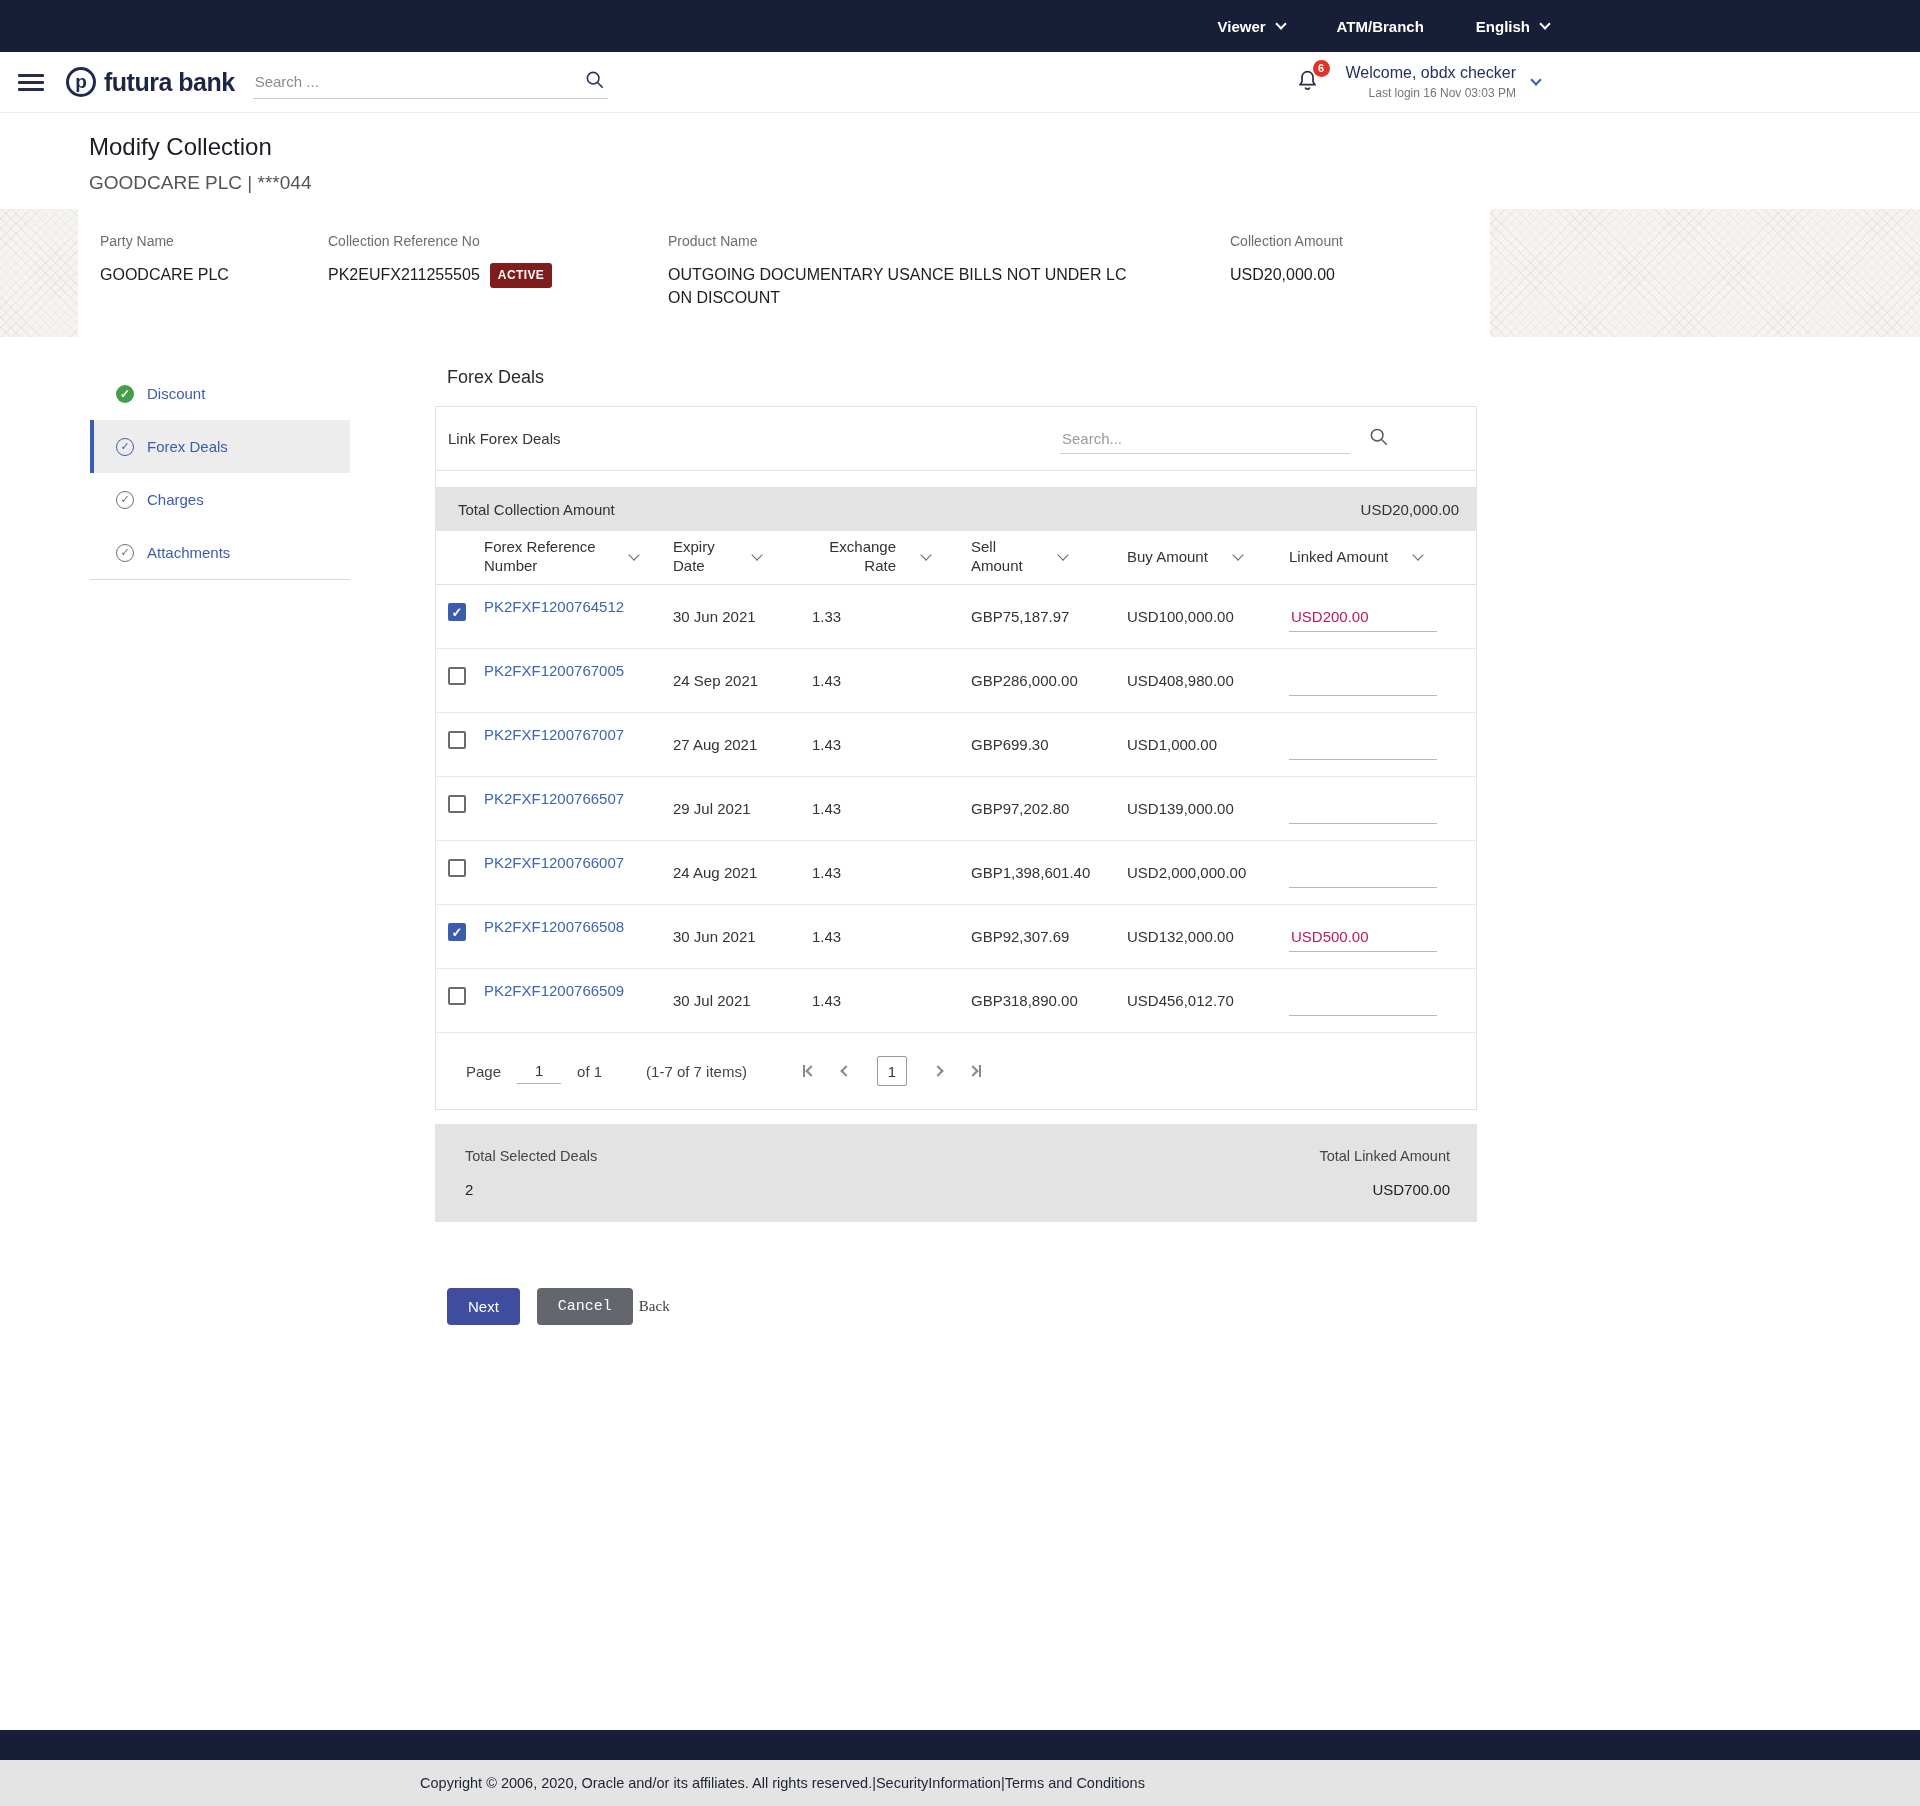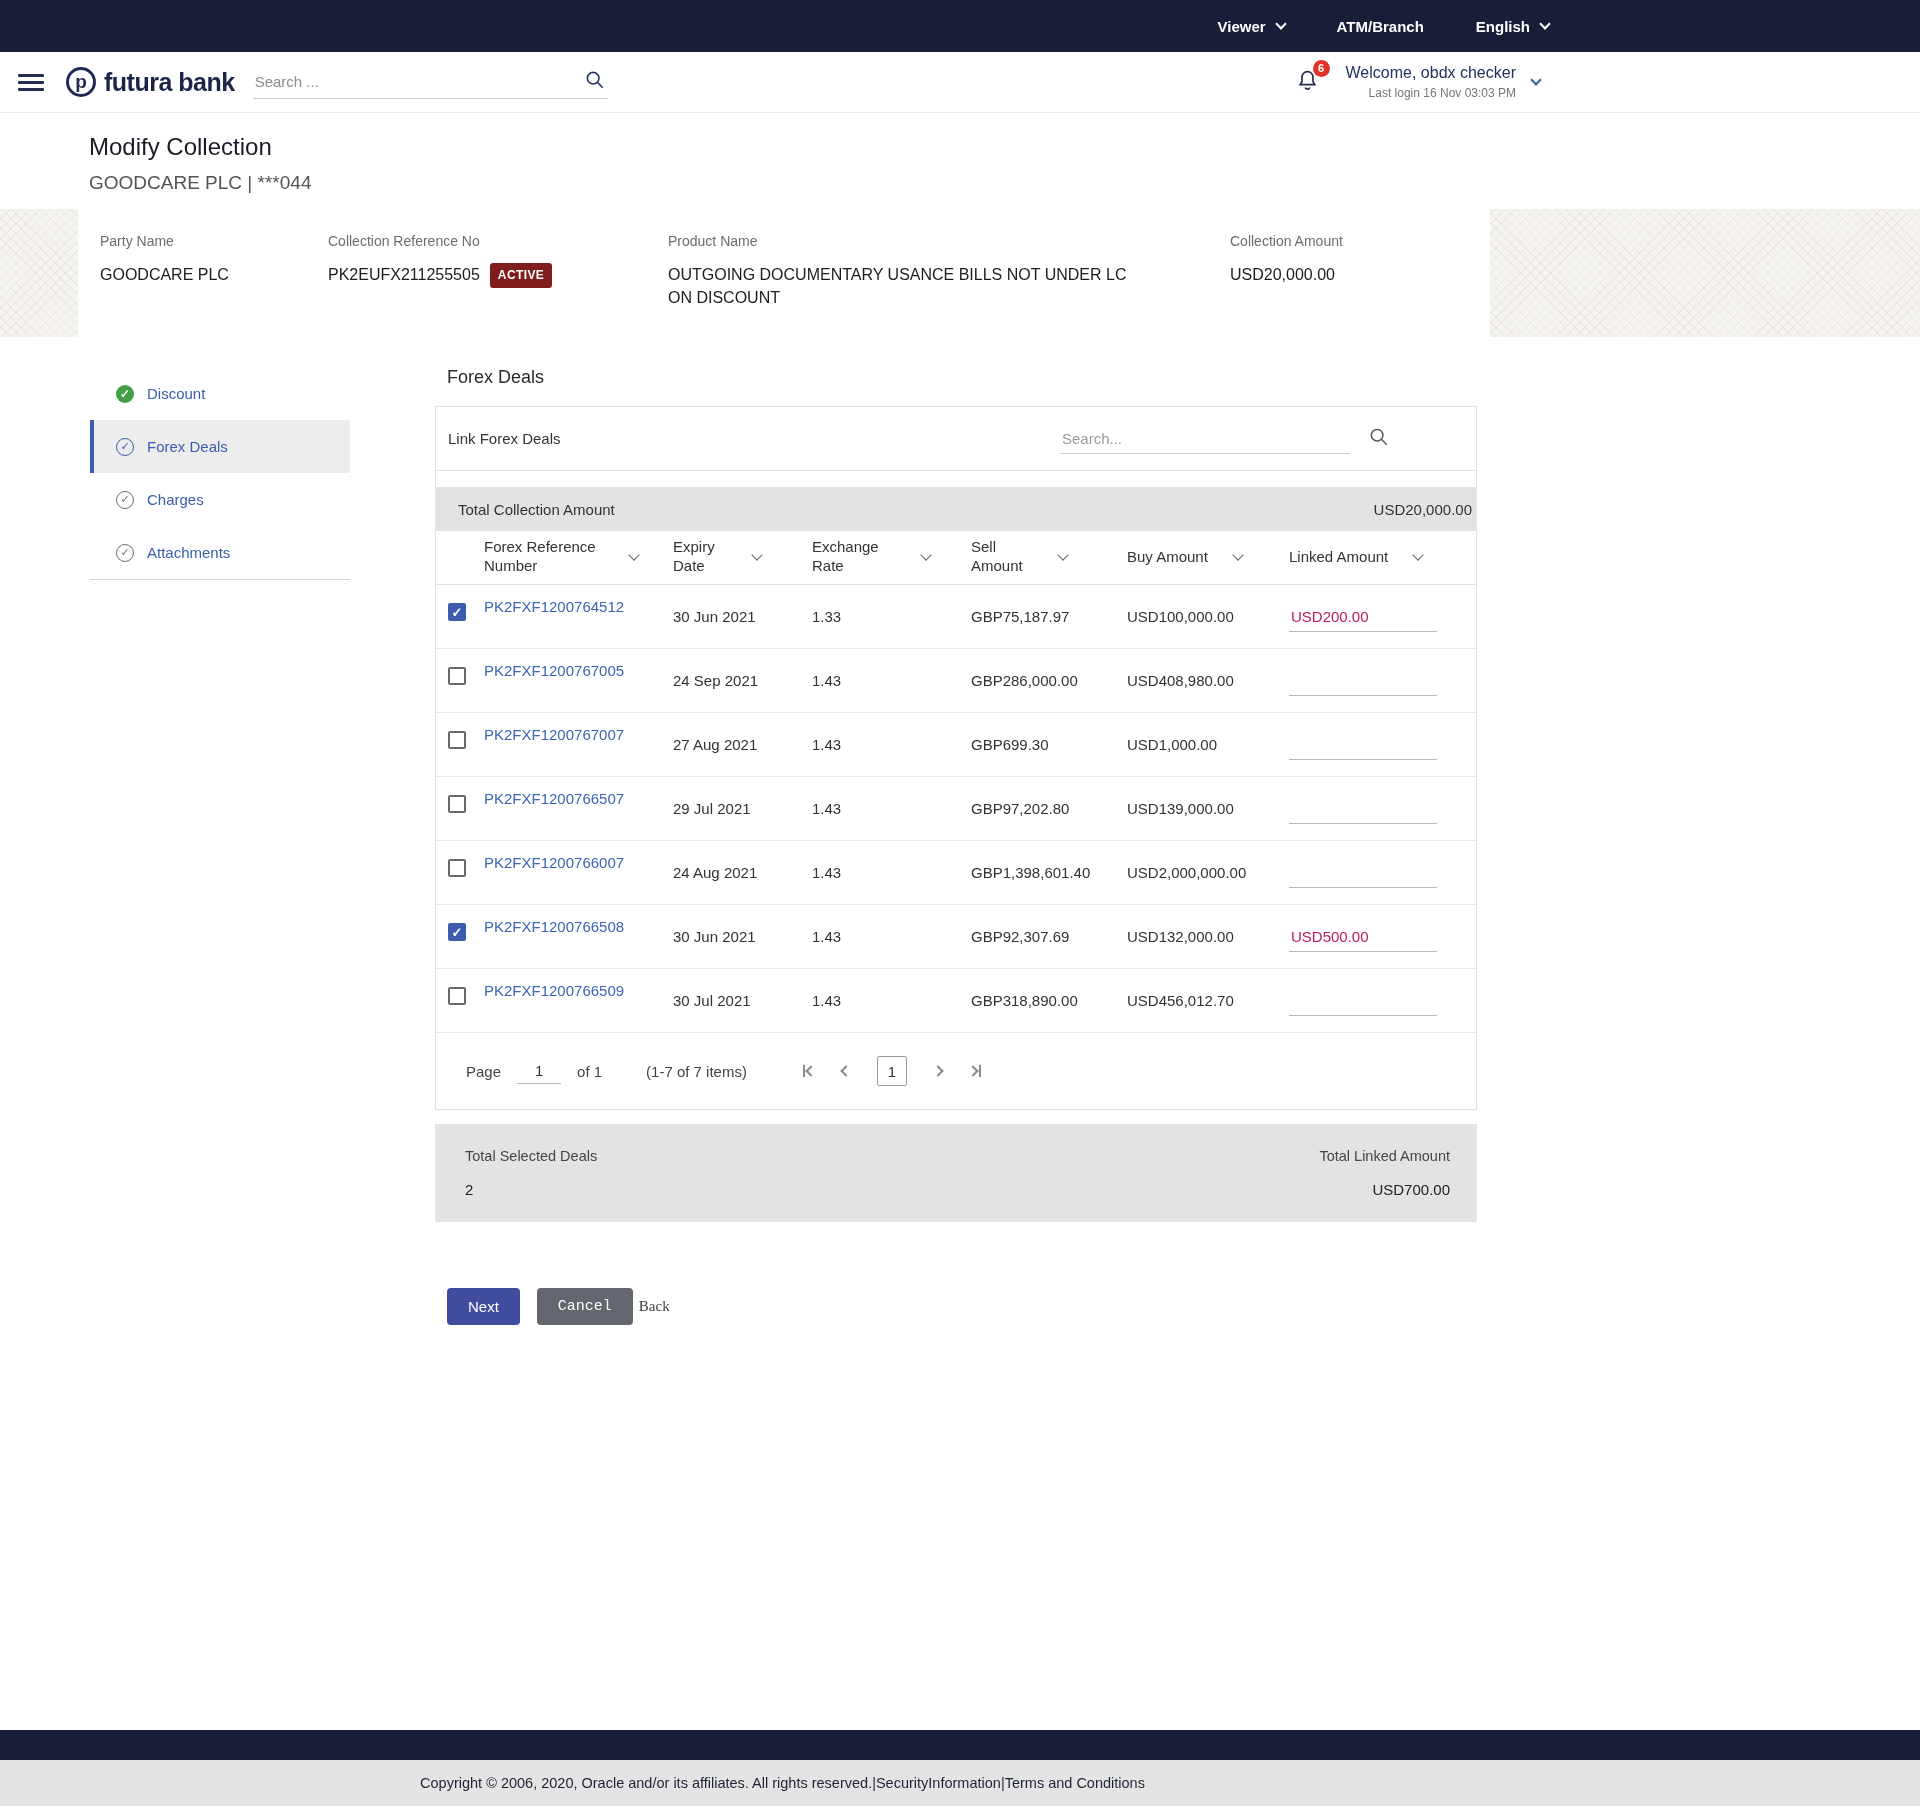--- a/index.html
+++ b/index.html
@@ -77,28 +77,28 @@
 
   .panel { border:1px solid #e2e2e2; background:#fff; }
   .link-row { display:flex; align-items:center; height:64px; padding:0 86px 0 12px; border-bottom:1px solid #e2e2e2; }
   .link-label { font-size:15px; color:#333; }
   .panel-search { margin-left:auto; display:flex; align-items:center; }
   .panel-search input { width:290px; border:none; border-bottom:1px solid #cfcfcf; outline:none; font-size:15px; padding:6px 2px; color:#333; font-family:inherit; }
   .panel-search input::placeholder { color:#9a9a9a; }
   .panel-search .mag { margin-left:18px; color:#555; cursor:pointer; }
 
   .panel-gap { height:16px; background:#fff; }
-  .total-bar { height:44px; background:#e3e3e3; display:flex; align-items:center; padding:0 4px 0 22px; font-size:15px; color:#333;gap:21px; }
+  .total-bar { height:44px; background:#e3e3e3; display:flex; align-items:center; padding:0 17px 0 22px; font-size:15px; color:#333;gap:21px; }
   .total-bar .val { margin-left:auto; }
 
   .thead, .trow { display:grid; grid-template-columns:36px 189px 139px 159px 156px 162px minmax(0,1fr); padding:0 14px 0 12px; align-items:center; }
   .thead { min-height:54px; border-bottom:1px solid #e2e2e2; font-size:15px; color:#333; padding-top:6px; padding-bottom:8px; }
   .th { display:flex; align-items:center; cursor:pointer; }
   .th .lbl { line-height:1.25; }
-  .th1 .lbl { max-width:120px; } .th2 .lbl { max-width:54px; } .th3 .lbl { max-width:84px; } .th4 .lbl { max-width:62px; }
+  .th1 .lbl { max-width:120px; } .th2 .lbl { max-width:54px; } .th3 .lbl { max-width:84px;text-align:right; } .th4 .lbl { max-width:62px; }
   .chev-s { display:inline-block; width:8px; height:8px; border-right:1.6px solid #666; border-bottom:1.6px solid #666; transform:rotate(45deg); margin-left:26px; margin-top:-3px; flex:none; }
 
   .trow { min-height:64px; border-bottom:1px solid #e8e8e8; font-size:15px; color:#333; }
   .c-check { align-self:start; padding-top:18px; }
   .c-ref { align-self:start; padding-top:13px; }
   .cb { width:18px; height:18px; border:2px solid #6b6b6b; border-radius:2px; background:#fff; cursor:pointer; display:flex; align-items:center; justify-content:center; }
   .cb.checked { background:#3c5cb0; border-color:#3c5cb0; }
   .cb.checked::after { content:"\2713"; color:#fff; font-size:13px; font-weight:700; }
   .ref-link { color:#3e64b5; text-decoration:none; cursor:pointer; }
   .linked-input { width:148px; border:none; border-bottom:1px solid #b9b9b9; outline:none; font-size:15px; color:#be185d; padding:6px 2px; background:transparent; font-family:inherit; }

